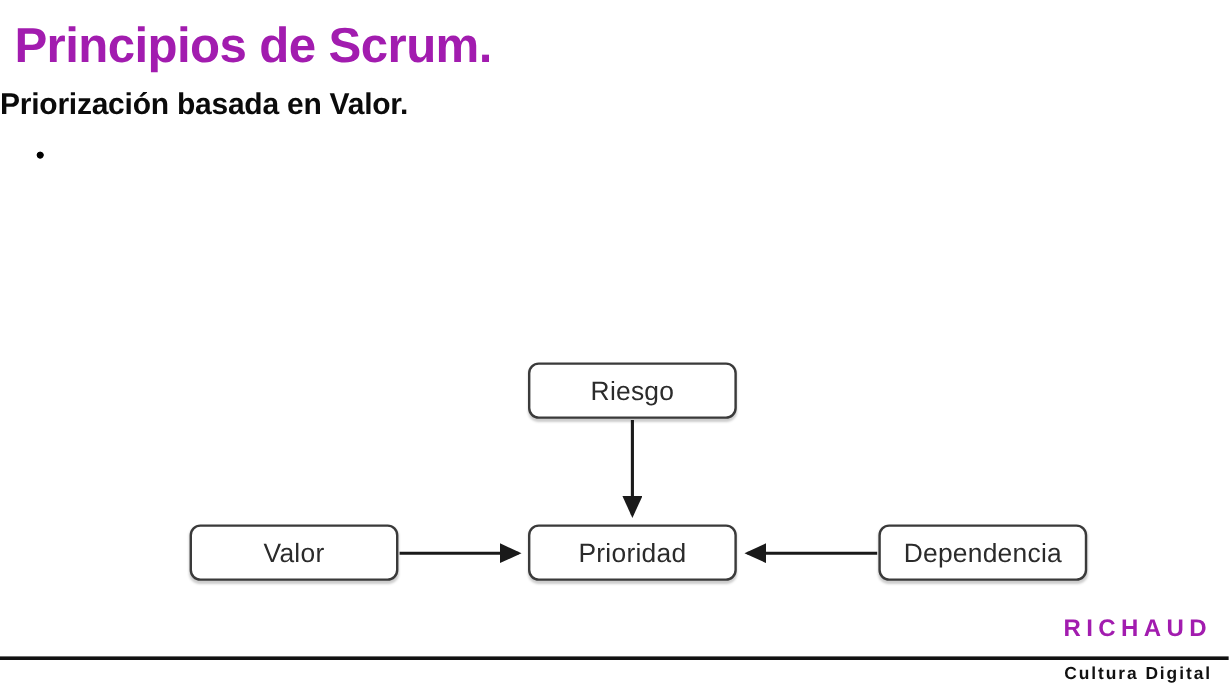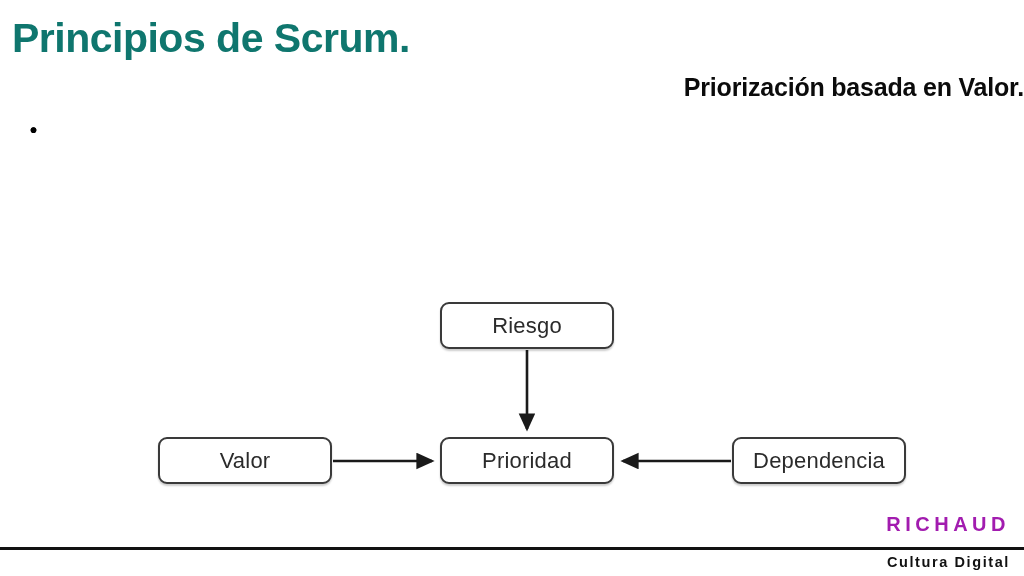--- a/index.html
+++ b/index.html
@@ -18,31 +18,31 @@
 
   
   .slide-title {
     position: absolute;
     left: 12px;
     top: 17px;
     font-size: 41px;
     font-weight: bold;
     line-height: 1.05;
     letter-spacing: -0.5px;
-    color: #0f766e;
+    color: #a21caf;
     white-space: nowrap;
   }
 
   
   .slide-subtitle {
     position: absolute;
     left: 0;
     right: 0;
     top: 73px;
-    text-align: right;
+    text-align: left;
     font-size: 25px;
     font-weight: bold;
     letter-spacing: -0.2px;
     color: #0b0b0b;
   }
 
   
   .bullet-list {
     position: absolute;
     left: 26px;

